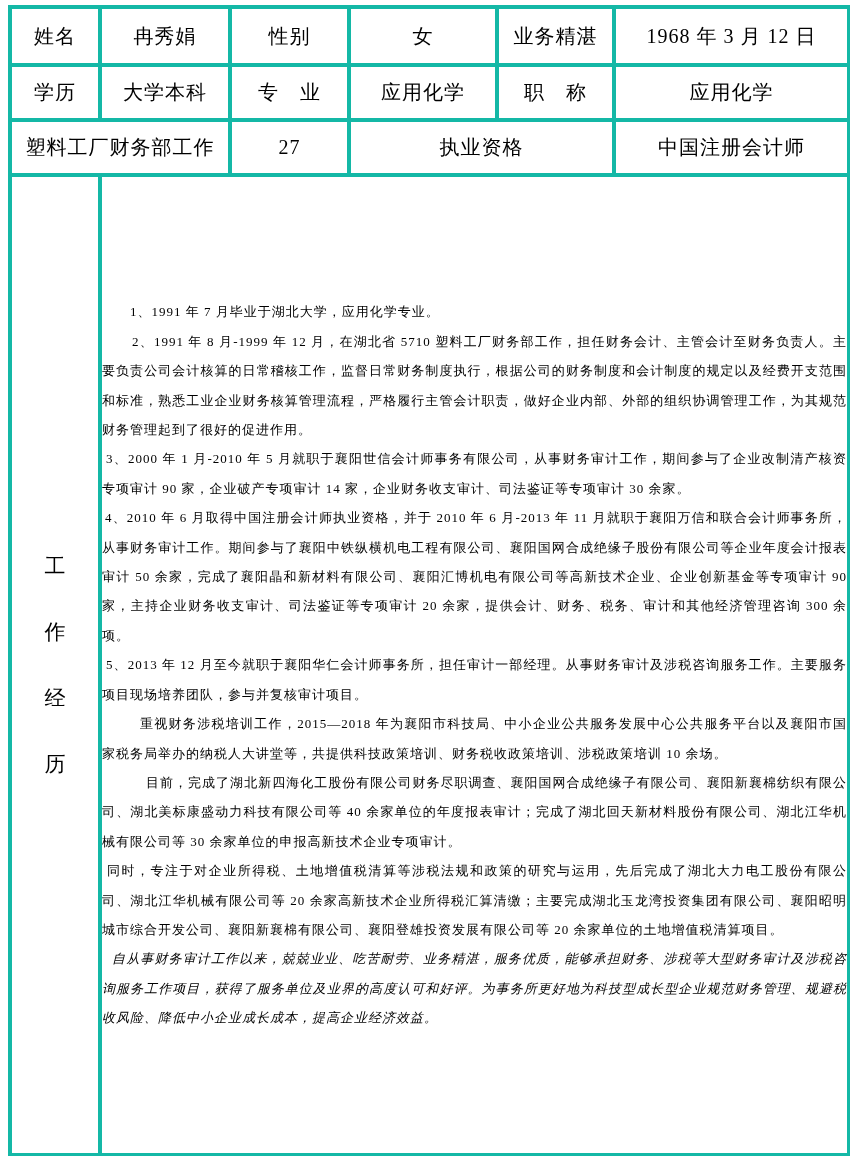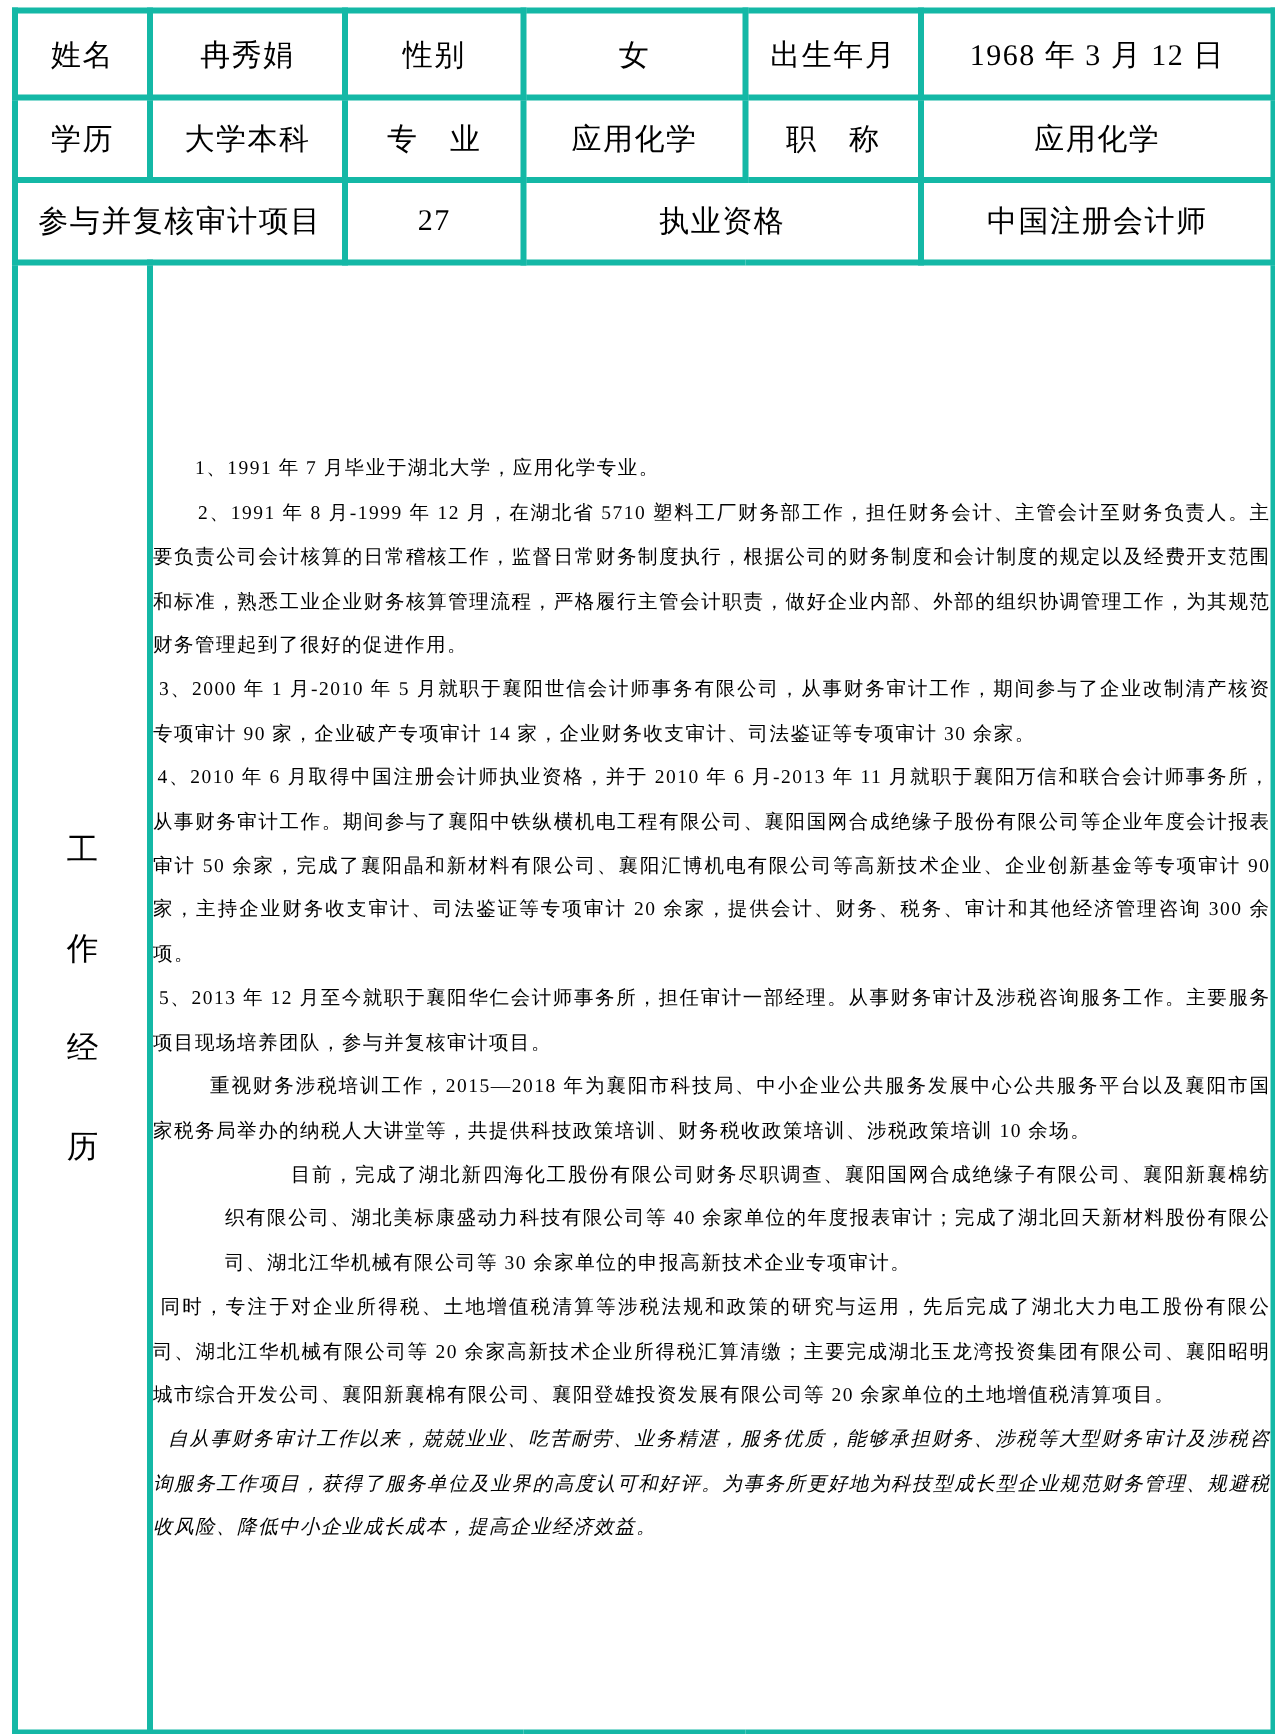--- a/index.html
+++ b/index.html
@@ -73,33 +73,33 @@
     <col style="width:148px">
     <col style="width:117px">
     <col style="width:235px">
   </colgroup>
   <tbody>
       <tr class="r1">
     <td>姓名</td>
     <td>冉秀娟</td>
     <td>性别</td>
     <td>女</td>
-    <td>出生年月</td>
+    <td>业务精湛</td>
     <td>1968 年 3 月 12 日</td>
   </tr>
   <tr class="r2">
     <td>学历</td>
     <td>大学本科</td>
     <td>专　业</td>
     <td>应用化学</td>
     <td>职　称</td>
     <td>应用化学</td>
   </tr>
   <tr class="r3">
-    <td colspan="2">参与并复核审计项目</td>
+    <td colspan="2">塑料工厂财务部工作</td>
     <td>27</td>
     <td colspan="2">执业资格</td>
     <td>中国注册会计师</td>
   </tr>
   <tr class="r4">
     <td class="work-label-cell">
       <div class="vlabel">
         <span>工</span>
         <span>作</span>
         <span>经</span>
@@ -107,20 +107,20 @@
       </div>
     </td>
     <td colspan="5" class="work-text-cell">
       <div>
             <p class="wpara" style="text-indent: 28px;">1、1991 年 7 月毕业于湖北大学，应用化学专业。</p>
             <p class="wpara" style="text-indent: 30px;">2、1991 年 8 月-1999 年 12 月，在湖北省 5710 塑料工厂财务部工作，担任财务会计、主管会计至财务负责人。主要负责公司会计核算的日常稽核工作，监督日常财务制度执行，根据公司的财务制度和会计制度的规定以及经费开支范围和标准，熟悉工业企业财务核算管理流程，严格履行主管会计职责，做好企业内部、外部的组织协调管理工作，为其规范财务管理起到了很好的促进作用。</p>
             <p class="wpara" style="text-indent: 4px;">3、2000 年 1 月-2010 年 5 月就职于襄阳世信会计师事务有限公司，从事财务审计工作，期间参与了企业改制清产核资专项审计 90 家，企业破产专项审计 14 家，企业财务收支审计、司法鉴证等专项审计 30 余家。</p>
             <p class="wpara" style="text-indent: 3px;">4、2010 年 6 月取得中国注册会计师执业资格，并于 2010 年 6 月-2013 年 11 月就职于襄阳万信和联合会计师事务所，从事财务审计工作。期间参与了襄阳中铁纵横机电工程有限公司、襄阳国网合成绝缘子股份有限公司等企业年度会计报表审计 50 余家，完成了襄阳晶和新材料有限公司、襄阳汇博机电有限公司等高新技术企业、企业创新基金等专项审计 90 家，主持企业财务收支审计、司法鉴证等专项审计 20 余家，提供会计、财务、税务、审计和其他经济管理咨询 300 余项。</p>
             <p class="wpara" style="text-indent: 4px;">5、2013 年 12 月至今就职于襄阳华仁会计师事务所，担任审计一部经理。从事财务审计及涉税咨询服务工作。主要服务项目现场培养团队，参与并复核审计项目。</p>
             <p class="wpara" style="text-indent: 38px;">重视财务涉税培训工作，2015—2018 年为襄阳市科技局、中小企业公共服务发展中心公共服务平台以及襄阳市国家税务局举办的纳税人大讲堂等，共提供科技政策培训、财务税收政策培训、涉税政策培训 10 余场。</p>
-            <p class="wpara" style="text-indent: 44px; padding-left: 48px;">目前，完成了湖北新四海化工股份有限公司财务尽职调查、襄阳国网合成绝缘子有限公司、襄阳新襄棉纺织有限公司、湖北美标康盛动力科技有限公司等 40 余家单位的年度报表审计；完成了湖北回天新材料股份有限公司、湖北江华机械有限公司等 30 余家单位的申报高新技术企业专项审计。</p>
+            <p class="wpara" style="text-indent: 44px;">目前，完成了湖北新四海化工股份有限公司财务尽职调查、襄阳国网合成绝缘子有限公司、襄阳新襄棉纺织有限公司、湖北美标康盛动力科技有限公司等 40 余家单位的年度报表审计；完成了湖北回天新材料股份有限公司、湖北江华机械有限公司等 30 余家单位的申报高新技术企业专项审计。</p>
             <p class="wpara" style="text-indent: 5px;">同时，专注于对企业所得税、土地增值税清算等涉税法规和政策的研究与运用，先后完成了湖北大力电工股份有限公司、湖北江华机械有限公司等 20 余家高新技术企业所得税汇算清缴；主要完成湖北玉龙湾投资集团有限公司、襄阳昭明城市综合开发公司、襄阳新襄棉有限公司、襄阳登雄投资发展有限公司等 20 余家单位的土地增值税清算项目。</p>
             <p class="wpara" style="text-indent: 10px; font-style: italic;">自从事财务审计工作以来，兢兢业业、吃苦耐劳、业务精湛，服务优质，能够承担财务、涉税等大型财务审计及涉税咨询服务工作项目，获得了服务单位及业界的高度认可和好评。为事务所更好地为科技型成长型企业规范财务管理、规避税收风险、降低中小企业成长成本，提高企业经济效益。</p>
           </div>
     </td>
   </tr>
 </tbody>
   </table>
 
 </body></html>

